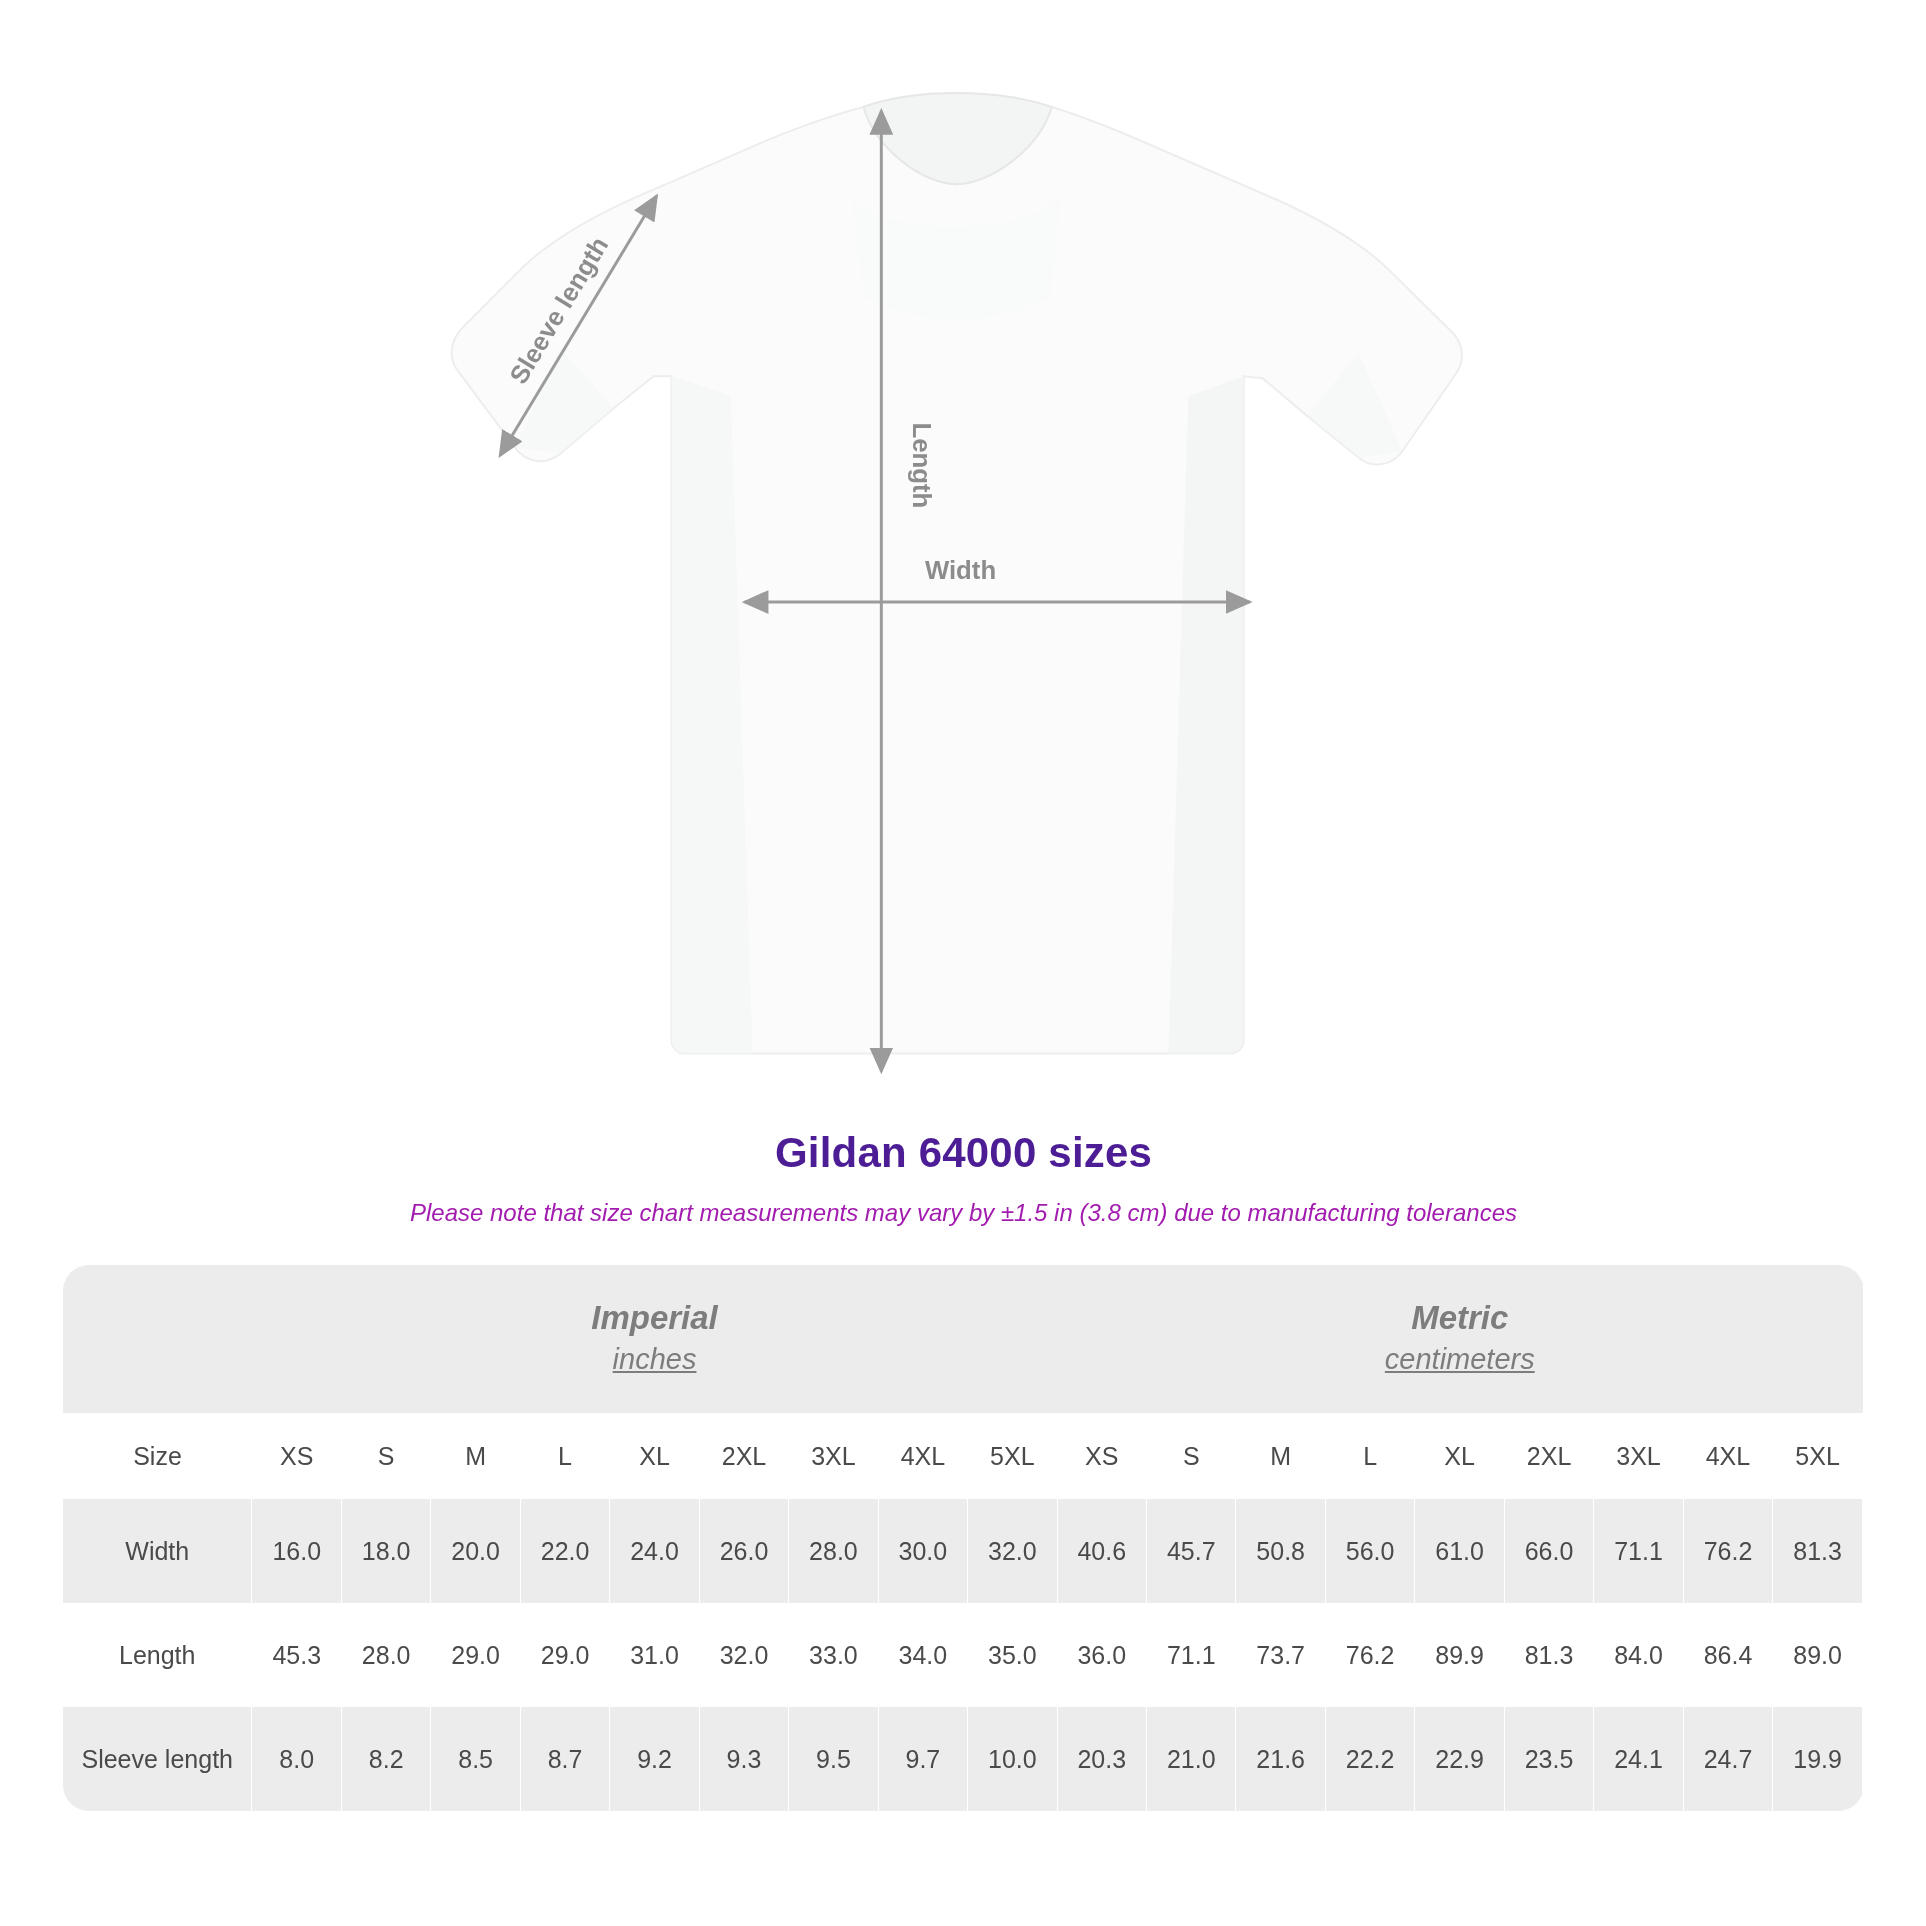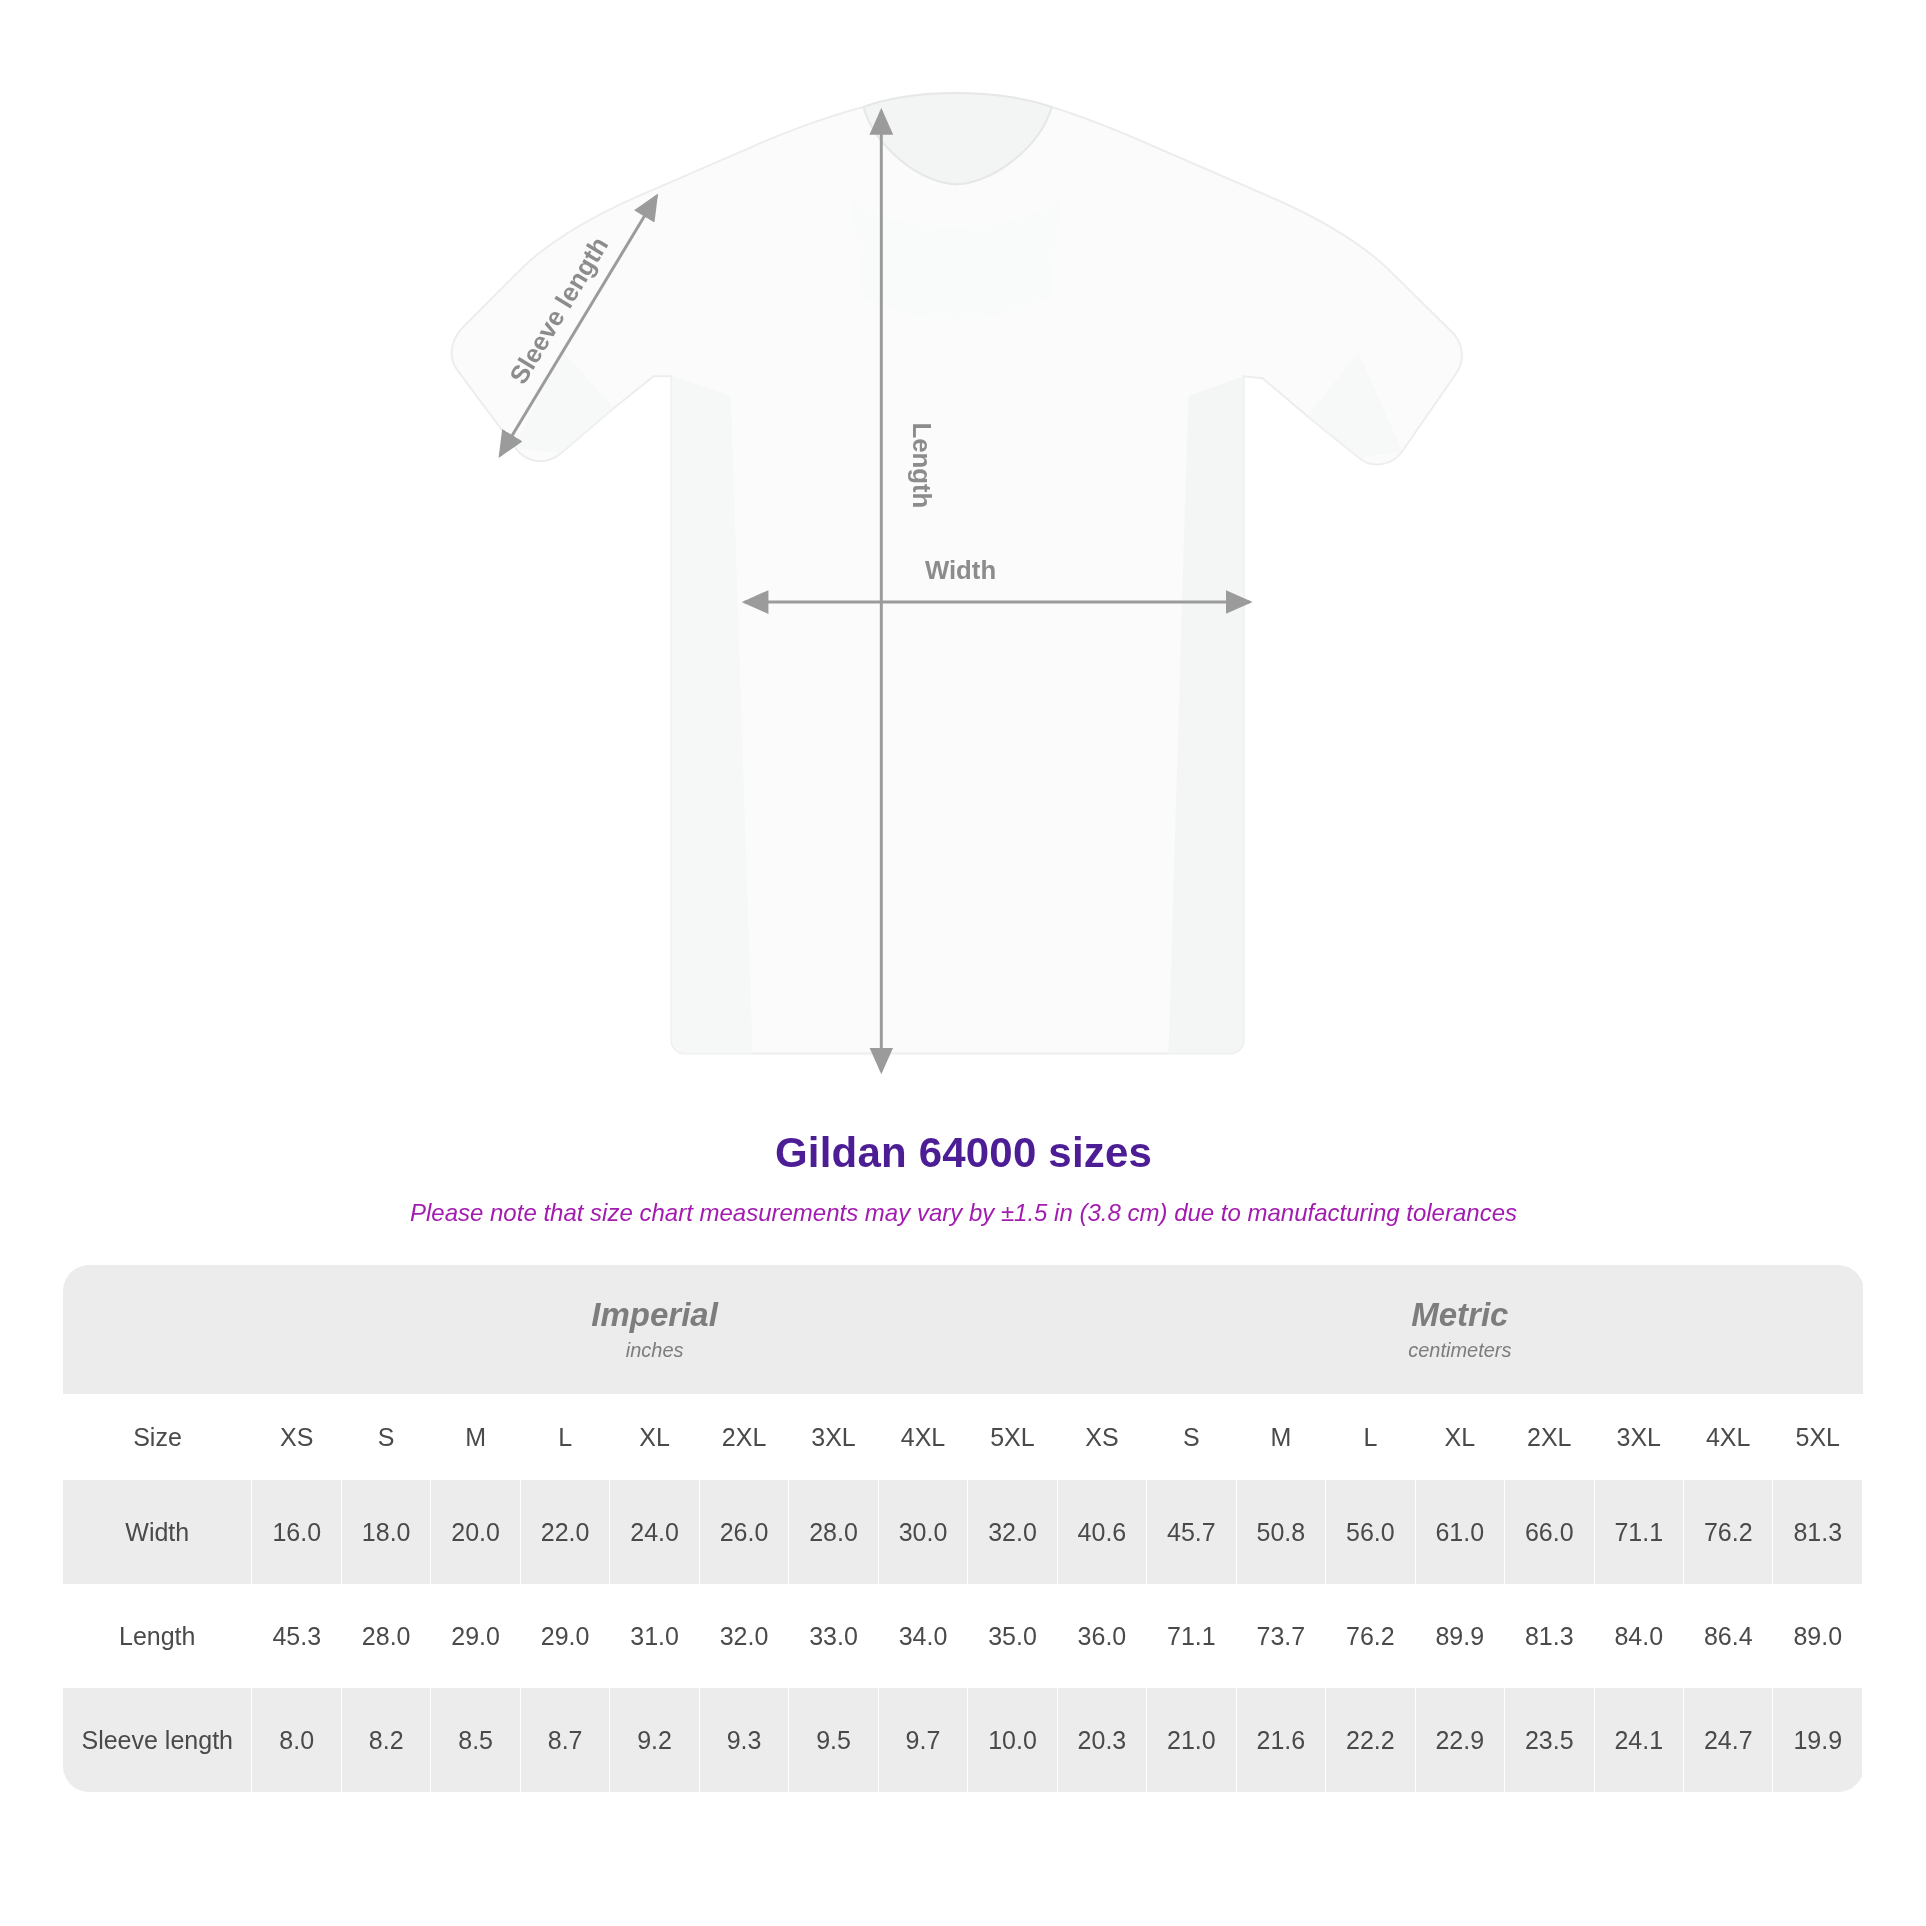--- a/index.html
+++ b/index.html
@@ -63,34 +63,35 @@
   table.size-table td, table.size-table th {
     text-align: center;
     vertical-align: middle;
     font-size: 25px;
     color: #4a4a4a;
     font-weight: normal;
     padding: 0;
   }
   .unit-row td {
     background: #ececec;
-    height: 129px;
+    height: 148px;
   }
   .unit-name {
     font-size: 33px;
     font-weight: bold;
     font-style: italic;
     color: #7d7d7d;
     line-height: 1.25;
   }
   .unit-sub {
-    font-size: 20px;
+    font-size: 29px;
     font-style: italic;
     color: #7d7d7d;
     line-height: 1.5;
+    text-decoration: underline;
   }
   .header-row td {
     height: 86px;
     background: #ffffff;
     font-weight: bold;
     color: #595959;
     font-size: 27px;
   }
   .band-row td {
     background: #ececec;

